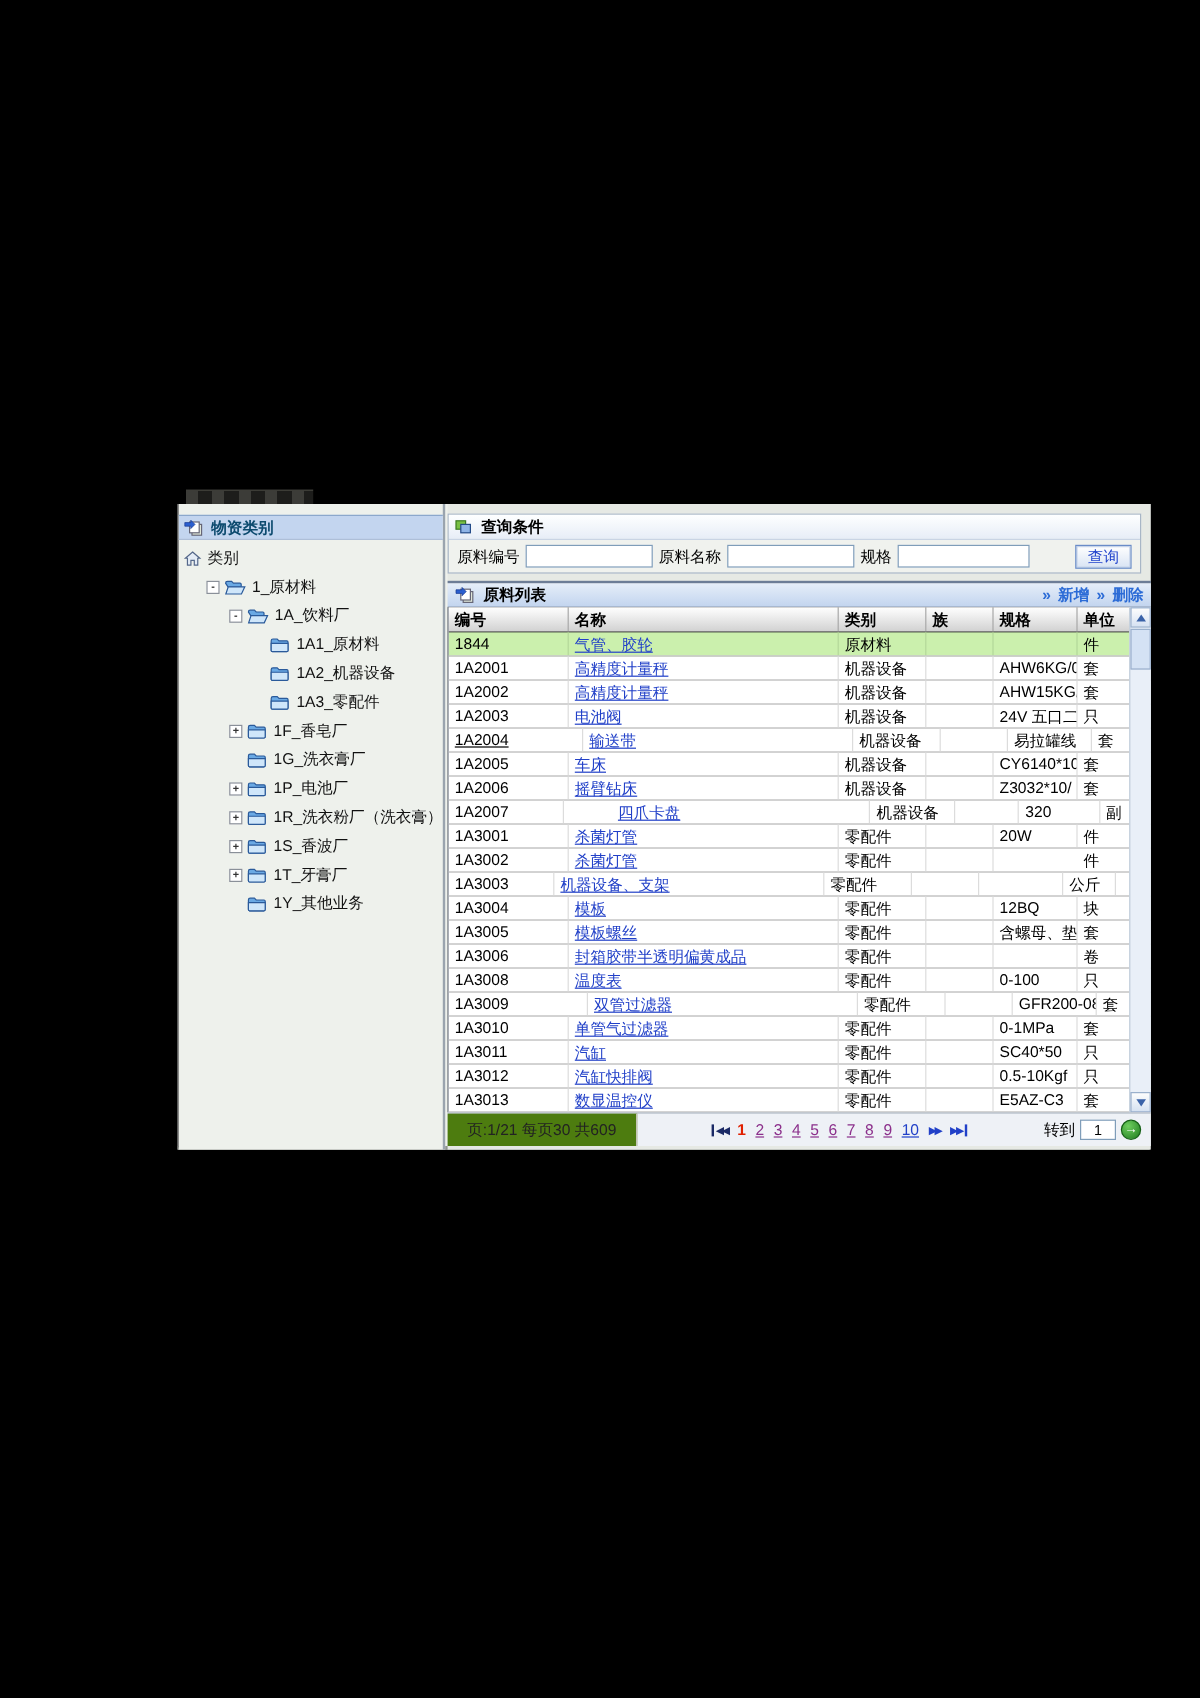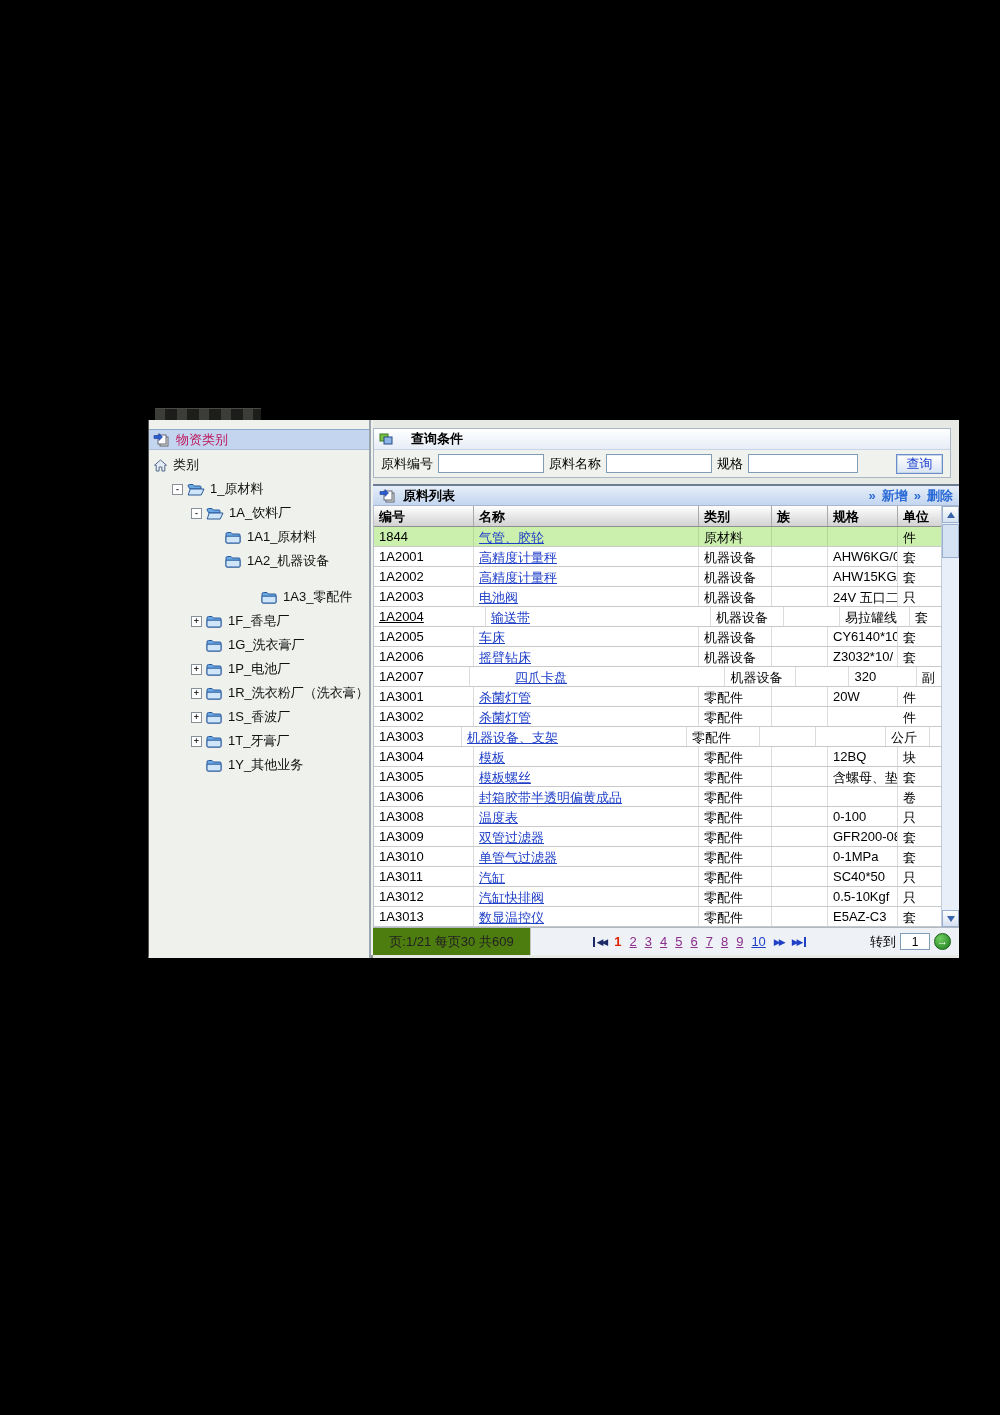--- a/index.html
+++ b/index.html
@@ -21,38 +21,38 @@
   .artifact{position:absolute;left:6px;top:-12px;width:106px;height:12px;
     background:repeating-linear-gradient(90deg,#3c3c38 0 10px,#1d1d1b 10px 22px);
     border-top:1px solid #4a4a44;}
 
   
   .left-panel{position:absolute;left:0;top:0;width:222px;height:538px;
     background:#eef1ec;border-right:2px solid #9aa4ae;}
   .panel-header{margin-top:9px;height:21px;background:var(--header-blue);
     border-top:1px solid #8ca8cc;border-bottom:1px solid #aebfd8;
     display:flex;align-items:center;gap:4px;padding-left:4px;
-    font-weight:normal;font-size:13px;color:#be185d;}
+    font-weight:bold;font-size:13px;color:#0c4a6e;}
   .tree{padding-top:3px;}
   .tree-item{height:24px;display:flex;align-items:center;font-size:13px;color:#111;
     white-space:nowrap;cursor:default;}
   .expander{width:11px;height:11px;border:1px solid #8a9099;background:#fff;
     font-size:9px;line-height:9px;text-align:center;margin-right:4px;flex:0 0 11px;
     color:#333;font-weight:bold;}
   .ex-spacer{width:15px;flex:0 0 15px;}
   .node-icon{display:inline-flex;margin-right:3px;}
   .node-label{padding:0 2px;}
 
   
   .right-panel{position:absolute;left:224px;top:0;width:586px;height:538px;background:#e6e9e4;}
 
   .query-box{position:absolute;left:0;top:8px;width:578px;height:50px;
     border:1px solid #a8b6c6;background:#f0f2ee;}
   .query-header{height:21px;background:linear-gradient(#feffff,#e7edf7);
-    border-bottom:1px solid #c9d4e4;display:flex;align-items:center;gap:15px;
+    border-bottom:1px solid #c9d4e4;display:flex;align-items:center;gap:5px;
     padding-left:5px;font-weight:bold;font-size:13px;}
   .query-fields{height:27px;display:flex;align-items:center;padding:0 7px;gap:5px;font-size:13px;}
   .query-fields input{height:19px;border:1px solid #7f9db9;background:#fff;
     font-size:12px;padding:0 3px;}
   .q-btn{margin-left:auto;width:47px;height:20px;border:1px solid #6a8cc8;
     background:linear-gradient(#ffffff,#d9e4f4);color:#2244cc;font-size:13px;
     display:flex;align-items:center;justify-content:center;cursor:pointer;
     box-shadow:0 0 0 1px #c6d4ea inset;}
 
   .list-bar{position:absolute;left:0;top:64px;width:586px;height:22px;
@@ -171,21 +171,21 @@
         <div class="tree-item" style="padding-left: 61px;">
           <span class="ex-spacer"></span>
           <span class="node-icon">
             <svg width="17" height="13" viewBox="0 0 17 13">
               <path d="M1 3 Q1 1.5 2.5 1.5 L6 1.5 L7.5 3 L14 3 Q15 3 15 4 L15 11 Q15 12 14 12 L2 12 Q1 12 1 11 Z" fill="#6aa9e4" stroke="#2a5a9a"></path>
               <path d="M1 5.2 L15 5.2 L15 11 Q15 12 14 12 L2 12 Q1 12 1 11 Z" fill="#cfe6fa" stroke="#2a5a9a"></path>
             </svg>
           </span>
           <span class="node-label">1A2_机器设备</span>
         </div>
-        <div class="tree-item" style="padding-left: 97px; margin-top: 12px;">
+        <div class="tree-item" style="padding-left: 61px;">
           <span class="ex-spacer"></span>
           <span class="node-icon">
             <svg width="17" height="13" viewBox="0 0 17 13">
               <path d="M1 3 Q1 1.5 2.5 1.5 L6 1.5 L7.5 3 L14 3 Q15 3 15 4 L15 11 Q15 12 14 12 L2 12 Q1 12 1 11 Z" fill="#6aa9e4" stroke="#2a5a9a"></path>
               <path d="M1 5.2 L15 5.2 L15 11 Q15 12 14 12 L2 12 Q1 12 1 11 Z" fill="#cfe6fa" stroke="#2a5a9a"></path>
             </svg>
           </span>
           <span class="node-label">1A3_零配件</span>
         </div>
         <div class="tree-item" style="padding-left: 42px;">
@@ -425,21 +425,21 @@
           </div>
           <div class="grid-row">
             <div class="cell" style="width: 100px;">1A3008</div>
             <div class="cell" style="width: 225px;"><span class="name-link">温度表</span></div>
             <div class="cell" style="width: 73px;">零配件</div>
             <div class="cell" style="width: 56px;"></div>
             <div class="cell" style="width: 70px;">0-100</div>
             <div class="cell" style="width: 44px;">只</div>
           </div>
           <div class="grid-row">
-            <div class="cell" style="width: 100px;">1A3009</div>
+            <div class="cell" style="width: 116px;">1A3009</div>
             <div class="cell" style="width: 225px;"><span class="name-link">双管过滤器</span></div>
             <div class="cell" style="width: 73px;">零配件</div>
             <div class="cell" style="width: 56px;"></div>
             <div class="cell" style="width: 70px;">GFR200-08</div>
             <div class="cell" style="width: 44px;">套</div>
           </div>
           <div class="grid-row">
             <div class="cell" style="width: 100px;">1A3010</div>
             <div class="cell" style="width: 225px;"><span class="name-link">单管气过滤器</span></div>
             <div class="cell" style="width: 73px;">零配件</div>

